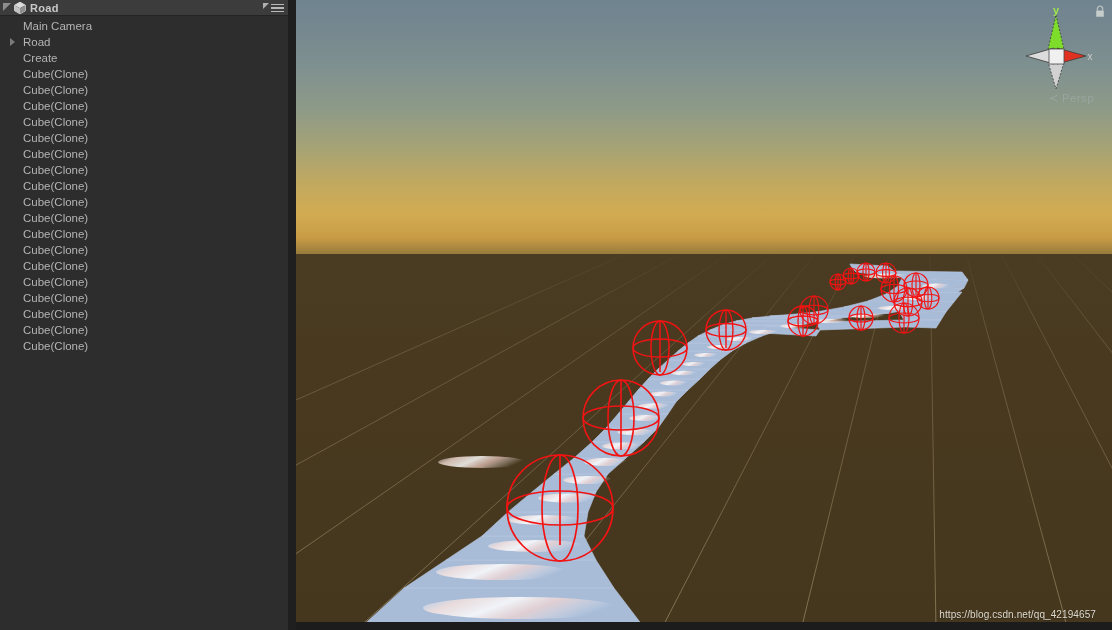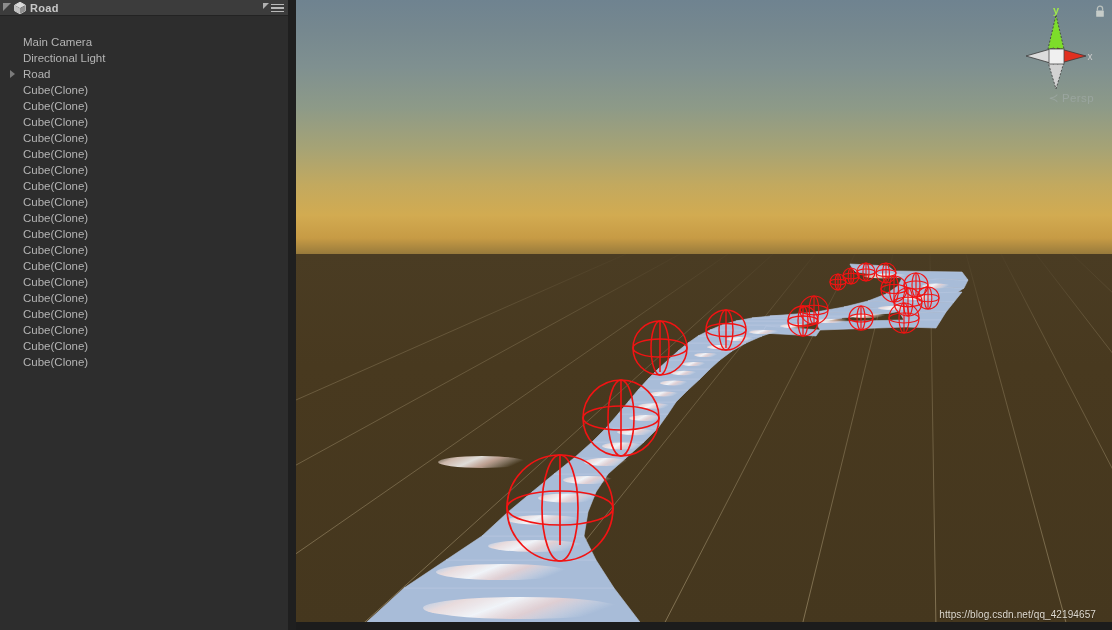--- a/index.html
+++ b/index.html
@@ -71,21 +71,21 @@
     border-right: 3px solid transparent;
     border-top: 3px solid #b0b0b0;
     border-bottom: 3px solid transparent;
     margin-top: -4px;
   }
   .hamburger { display: flex; flex-direction: column; gap: 2px; }
   .hamburger span {
     display: block; width: 13px; height: 1.5px; background: #b8b8b8;
   }
 
-  #hier-list { position: relative; padding-top: 18px; }
+  #hier-list { position: relative; padding-top: 2px; }
   .hier-row {
     height: 16px;
     display: flex; align-items: center;
     padding-left: 10px;
     cursor: default;
     white-space: nowrap;
   }
   .hier-row .foldout {
     width: 13px; height: 16px;
     display: flex; align-items: center;
@@ -214,26 +214,26 @@
         </span>
       </span>
     </div>
 
     <div id="hier-list">
         <div class="hier-row">
           <span class="foldout"></span>
           <span class="hier-label">Main Camera</span>
         </div>
         <div class="hier-row">
-          <span class="foldout"></span>
-          <span class="hier-label">Directional Light</span>
-        </div>
-        <div class="hier-row">
           <span class="foldout has-arrow"></span>
           <span class="hier-label">Road</span>
+        </div>
+        <div class="hier-row">
+          <span class="foldout"></span>
+          <span class="hier-label">Create</span>
         </div>
         <div class="hier-row">
           <span class="foldout"></span>
           <span class="hier-label">Cube(Clone)</span>
         </div>
         <div class="hier-row">
           <span class="foldout"></span>
           <span class="hier-label">Cube(Clone)</span>
         </div>
         <div class="hier-row">

